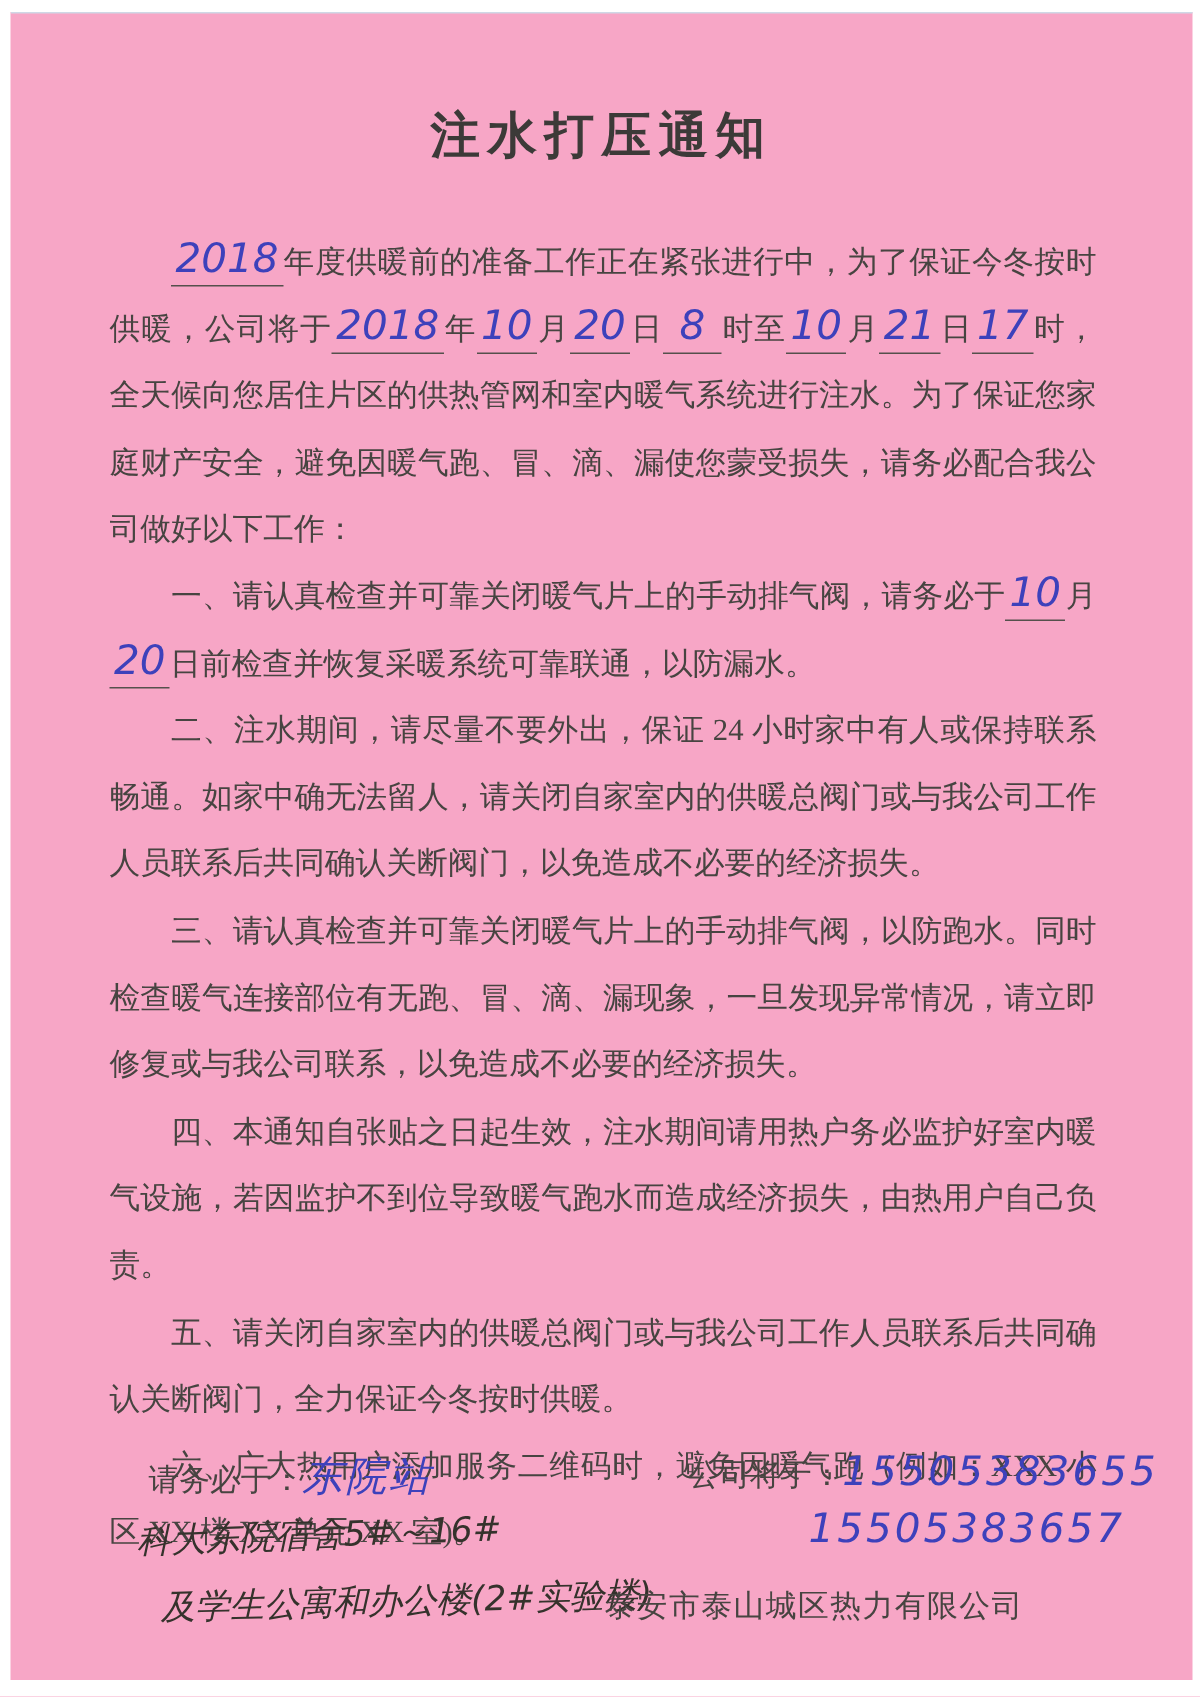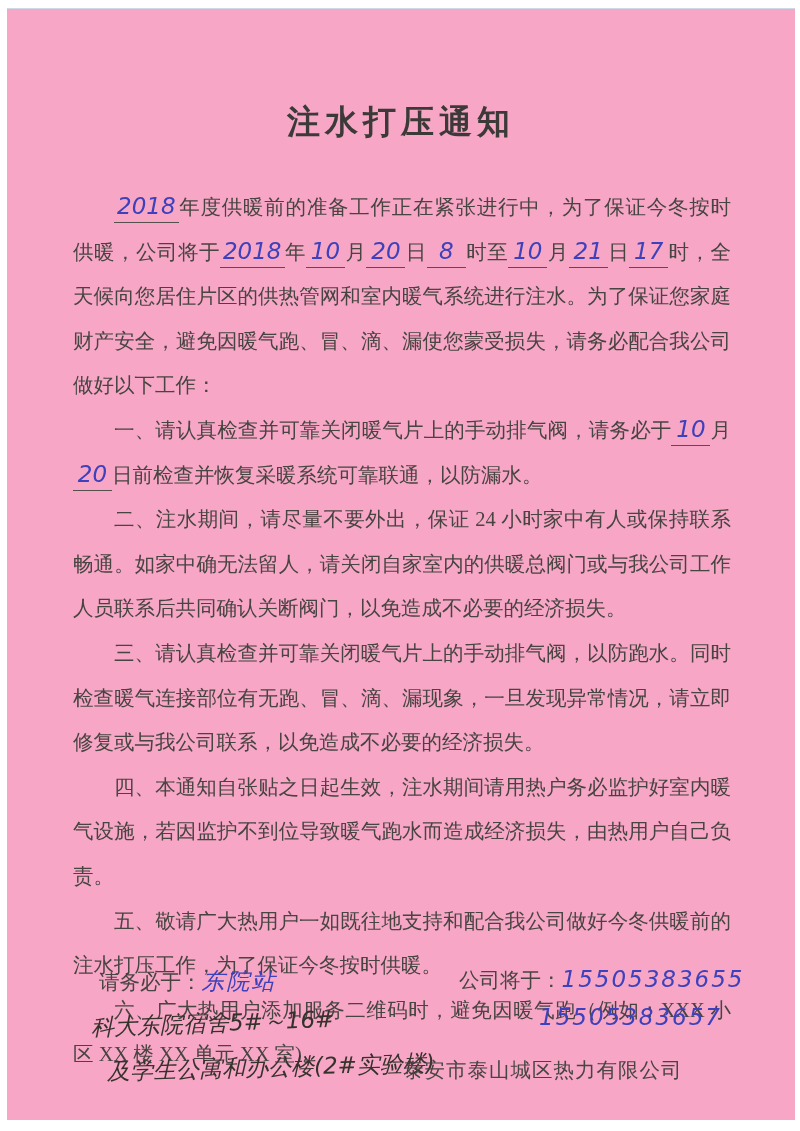--- a/index.html
+++ b/index.html
@@ -17,21 +17,21 @@
     font-family:"Liberation Serif","DejaVu Serif",serif;
     overflow:hidden;
   }
   .sheet{
     position:absolute;
     left:7px;top:8px;right:5px;bottom:11px;
     background:var(--paper);
     box-shadow:inset 0 1px 0 #cfd8e6;
   }
   .doc-title{
-    margin-top:92px;
+    margin-top:60px;
     text-align:center;
     font-size:33px;
     font-weight:600;
     letter-spacing:5px;
     color:#3c3a38;
   }
   .body-text{
     margin-top:40px;
     padding:0 64px 0 66px;
     font-size:20.5px;
@@ -48,21 +48,21 @@
     text-indent:0;
     border-bottom:1.6px solid #55504c;
     line-height:30px;
     vertical-align:baseline;
   }
   .hand{
     font-family:"DejaVu Sans",sans-serif;
     font-style:italic;
     font-weight:500;
   }
-  .hand.blue{color:var(--pen-blue);font-size:23px;}
+  .hand.blue{color:var(--pen-blue);font-size:27px;}
   .hand.dark{color:var(--pen-dark);font-size:23px;}
   .footer{
     position:absolute;
     left:0;top:952px;right:0;height:170px;
     font-size:20.5px;
     color:var(--ink);
   }
   .f-abs{position:absolute;white-space:nowrap;}
   .addr-line{left:92px;top:6px;}
   .addr-note1{left:84px;top:48px;transform:rotate(-2deg);}
@@ -78,21 +78,21 @@
 <div class="sheet">
 
   <h1 class="doc-title">注水打压通知</h1>
 
   <div class="body-text">
       <p class="para"><span class="blank"><span class="hand blue">2018</span></span><span>年度供暖前的准备工作正在紧张进行中，为了保证今冬按时供暖，公司将于</span><span class="blank"><span class="hand blue">2018</span></span><span>年</span><span class="blank"><span class="hand blue">10</span></span><span>月</span><span class="blank"><span class="hand blue">20</span></span><span>日</span><span class="blank"><span class="hand blue">8</span></span><span>时至</span><span class="blank"><span class="hand blue">10</span></span><span>月</span><span class="blank"><span class="hand blue">21</span></span><span>日</span><span class="blank"><span class="hand blue">17</span></span><span>时，全天候向您居住片区的供热管网和室内暖气系统进行注水。为了保证您家庭财产安全，避免因暖气跑、冒、滴、漏使您蒙受损失，请务必配合我公司做好以下工作：</span></p>
       <p class="para"><span>一、请认真检查并可靠关闭暖气片上的手动排气阀，请务必于</span><span class="blank"><span class="hand blue">10</span></span><span>月</span><span class="blank"><span class="hand blue">20</span></span><span>日前检查并恢复采暖系统可靠联通，以防漏水。</span></p>
       <p class="para"><span>二、注水期间，请尽量不要外出，保证 24 小时家中有人或保持联系畅通。如家中确无法留人，请关闭自家室内的供暖总阀门或与我公司工作人员联系后共同确认关断阀门，以免造成不必要的经济损失。</span></p>
       <p class="para"><span>三、请认真检查并可靠关闭暖气片上的手动排气阀，以防跑水。同时检查暖气连接部位有无跑、冒、滴、漏现象，一旦发现异常情况，请立即修复或与我公司联系，以免造成不必要的经济损失。</span></p>
       <p class="para"><span>四、本通知自张贴之日起生效，注水期间请用热户务必监护好室内暖气设施，若因监护不到位导致暖气跑水而造成经济损失，由热用户自己负责。</span></p>
-      <p class="para"><span>五、敬请广大热用户一如既往地支持和配合我公司做好今冬供暖前的注水打压工作，为了保证今冬按时供暖。</span></p>
+      <p class="para"><span>五、请关闭自家室内的供暖总阀门或与我公司工作人员联系后共同确认关断阀门，全力保证今冬按时供暖。</span></p>
       <p class="para"><span>六、广大热用户添加服务二维码时，避免因暖气跑（例如：XXX 小区 XX 楼 XX 单元 XX 室)。</span></p>
     </div>
 
   <div class="footer">
 
     <div class="f-abs addr-line">
       <span>请务必于：</span><span class="hand blue hand-big">东院站</span>
     </div>
 
     <div class="f-abs addr-note1">

